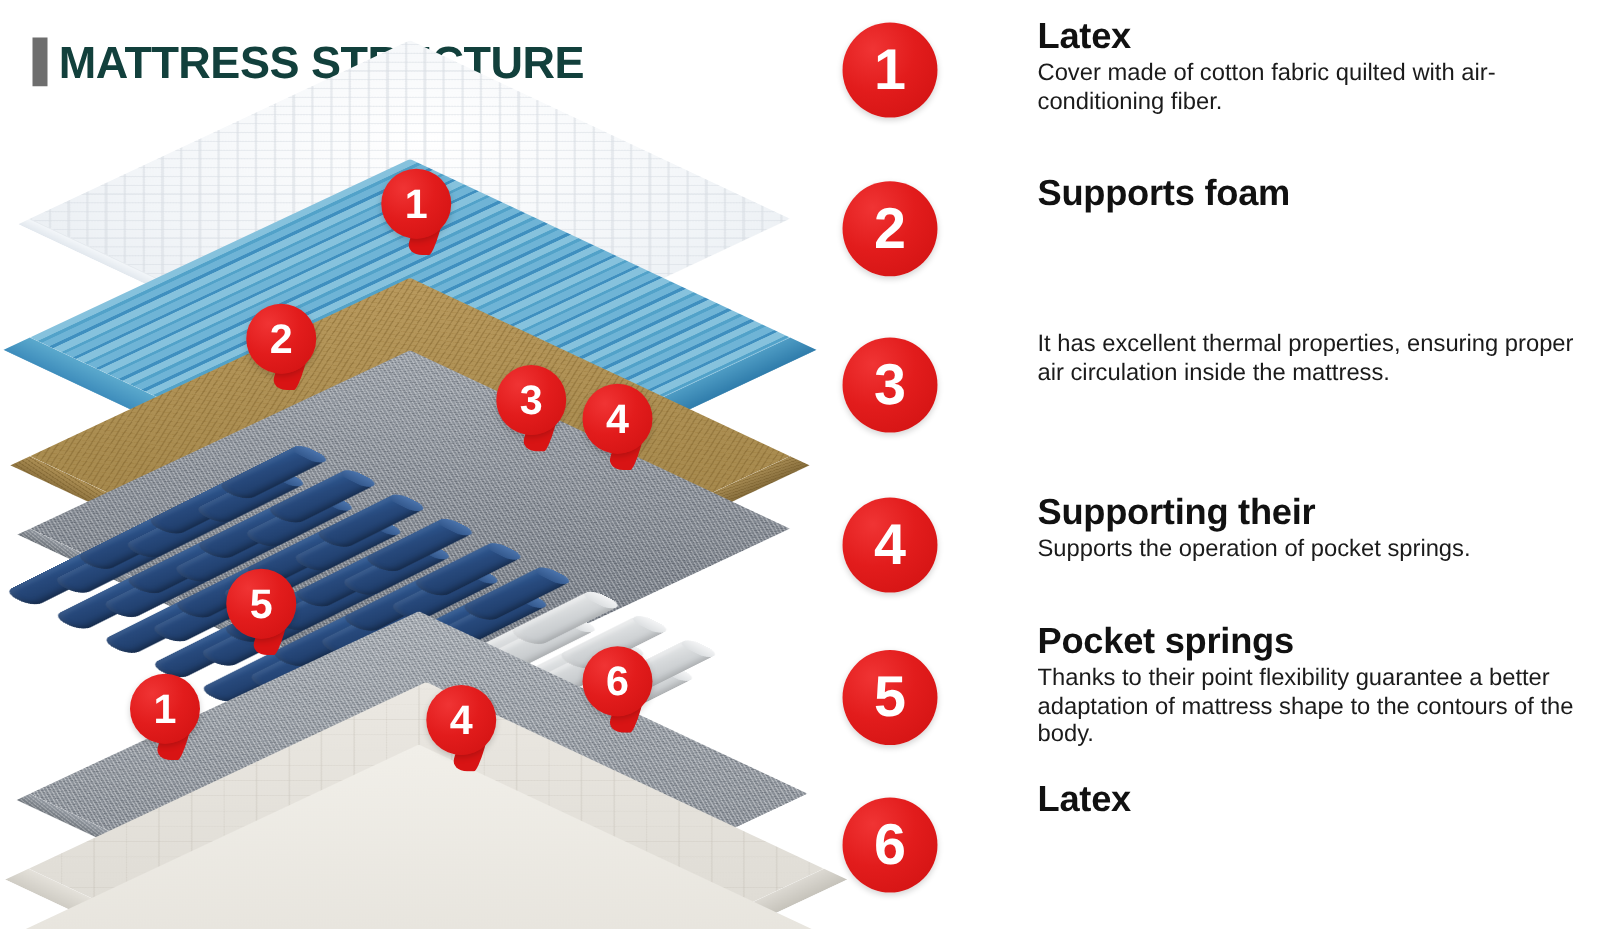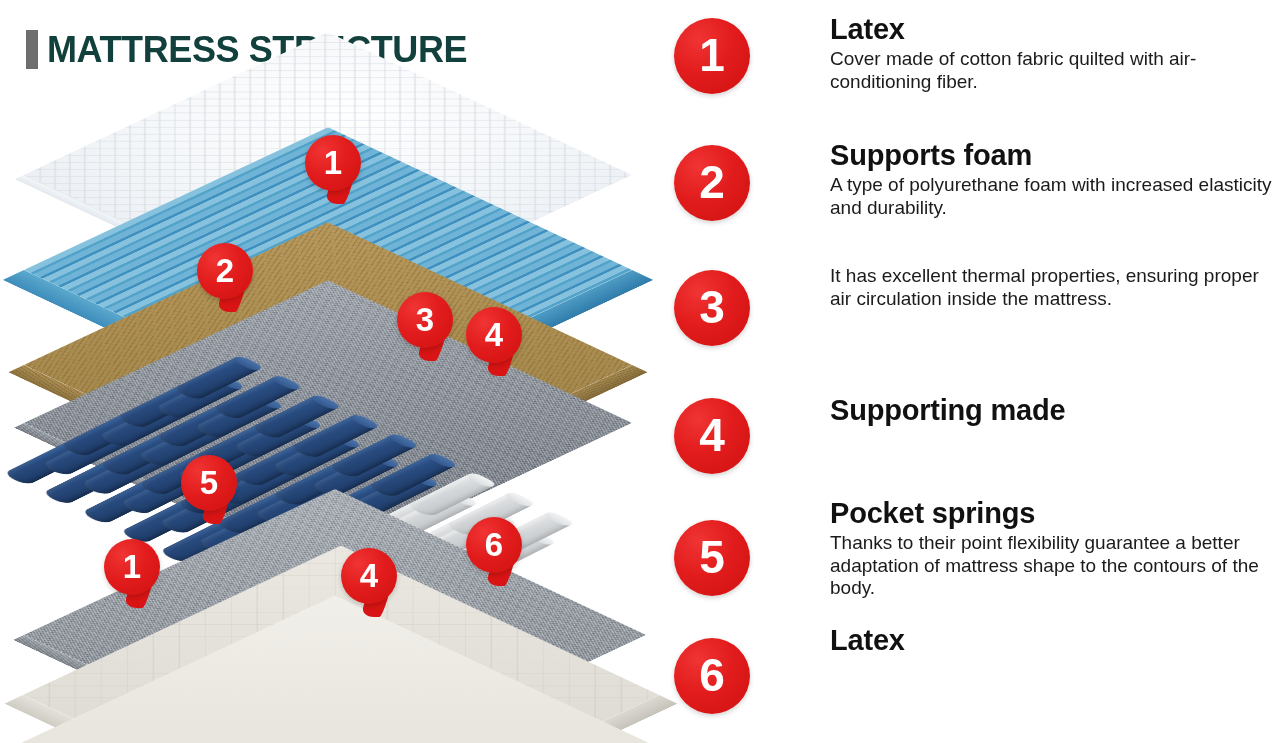--- a/index.html
+++ b/index.html
@@ -493,21 +493,20 @@
     <div class="legend-row" style="top: 140px;">
       <div class="legend-pin" style="top: 5px;">
         <div class="pin ">
           <div class="pin-shape">
             <span class="pin-num">2</span>
           </div>
         </div>
       </div>
       <div class="legend-text">
         <div class="legend-title">Supports foam</div>
-        <div class="legend-desc">A type of polyurethane foam with increased elasticity and durability.</div>
       </div>
     </div>
     <div class="legend-row" style="top: 265px;">
       <div class="legend-pin" style="top: 5px;">
         <div class="pin ">
           <div class="pin-shape">
             <span class="pin-num">3</span>
           </div>
         </div>
       </div>
@@ -517,21 +516,22 @@
     </div>
     <div class="legend-row" style="top: 395px;">
       <div class="legend-pin" style="top: 3px;">
         <div class="pin ">
           <div class="pin-shape">
             <span class="pin-num">4</span>
           </div>
         </div>
       </div>
       <div class="legend-text">
-        <div class="legend-title">Supporting made</div>
+        <div class="legend-title">Supporting their</div>
+        <div class="legend-desc">Supports the operation of pocket springs.</div>
       </div>
     </div>
     <div class="legend-row" style="top: 498px;">
       <div class="legend-pin" style="top: 22px;">
         <div class="pin ">
           <div class="pin-shape">
             <span class="pin-num">5</span>
           </div>
         </div>
       </div>

